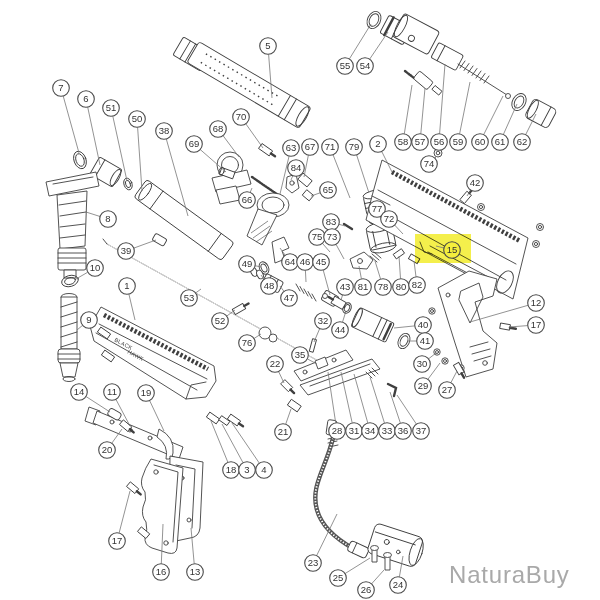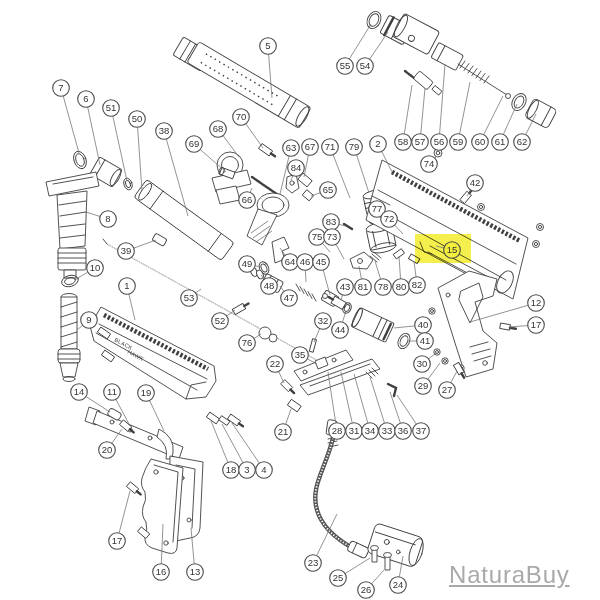--- a/index.html
+++ b/index.html
@@ -12,21 +12,21 @@
   .th{stroke:#3f3f3f;stroke-width:2.4;fill:none;stroke-linecap:round;}
   .teeth{stroke:#3f3f3f;stroke-width:4.6;fill:none;stroke-dasharray:2.4 1.9;}
   .dots{stroke:#3f3f3f;stroke-width:1.4;fill:none;stroke-dasharray:1.5 3.6;}
   .hatch{stroke:#3f3f3f;stroke-width:.6;fill:none;}
   .hoseo{stroke:#555;stroke-width:4.4;fill:none;stroke-linecap:round;}
   .hosei{stroke:#fff;stroke-width:1.8;fill:none;stroke-dasharray:1.3 1.7;}
   .rcv{font-size:5.5px;fill:#3f3f3f;letter-spacing:.3px;font-family:"Liberation Sans",sans-serif;}
   .cnum{font-size:9.5px;fill:#333;text-anchor:middle;font-family:"Liberation Sans",sans-serif;}
   #highlight-rect{mix-blend-mode:multiply;opacity:.92;}
   .watermark{position:absolute;left:449px;top:561px;font-size:24px;color:#a9a9a9;
-             letter-spacing:.8px;font-family:"Liberation Sans",sans-serif;text-decoration:underline;}
+             letter-spacing:.8px;font-family:"Liberation Sans",sans-serif;}
 </style>
 </head>
 <body>
 
 <div class="stage">
 
 <svg width="600" height="600" viewBox="0 0 600 600">
 
   <g>
 

